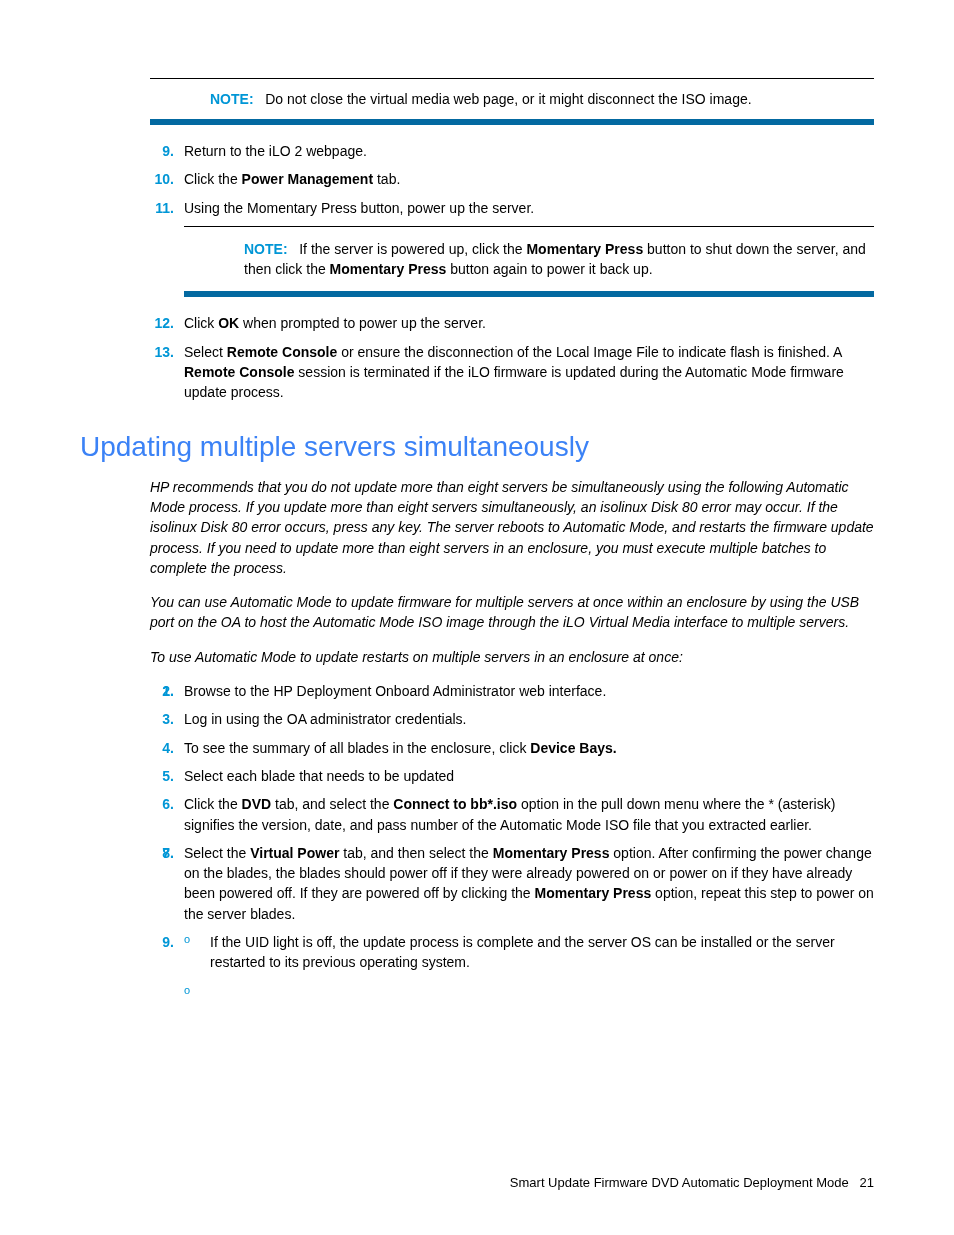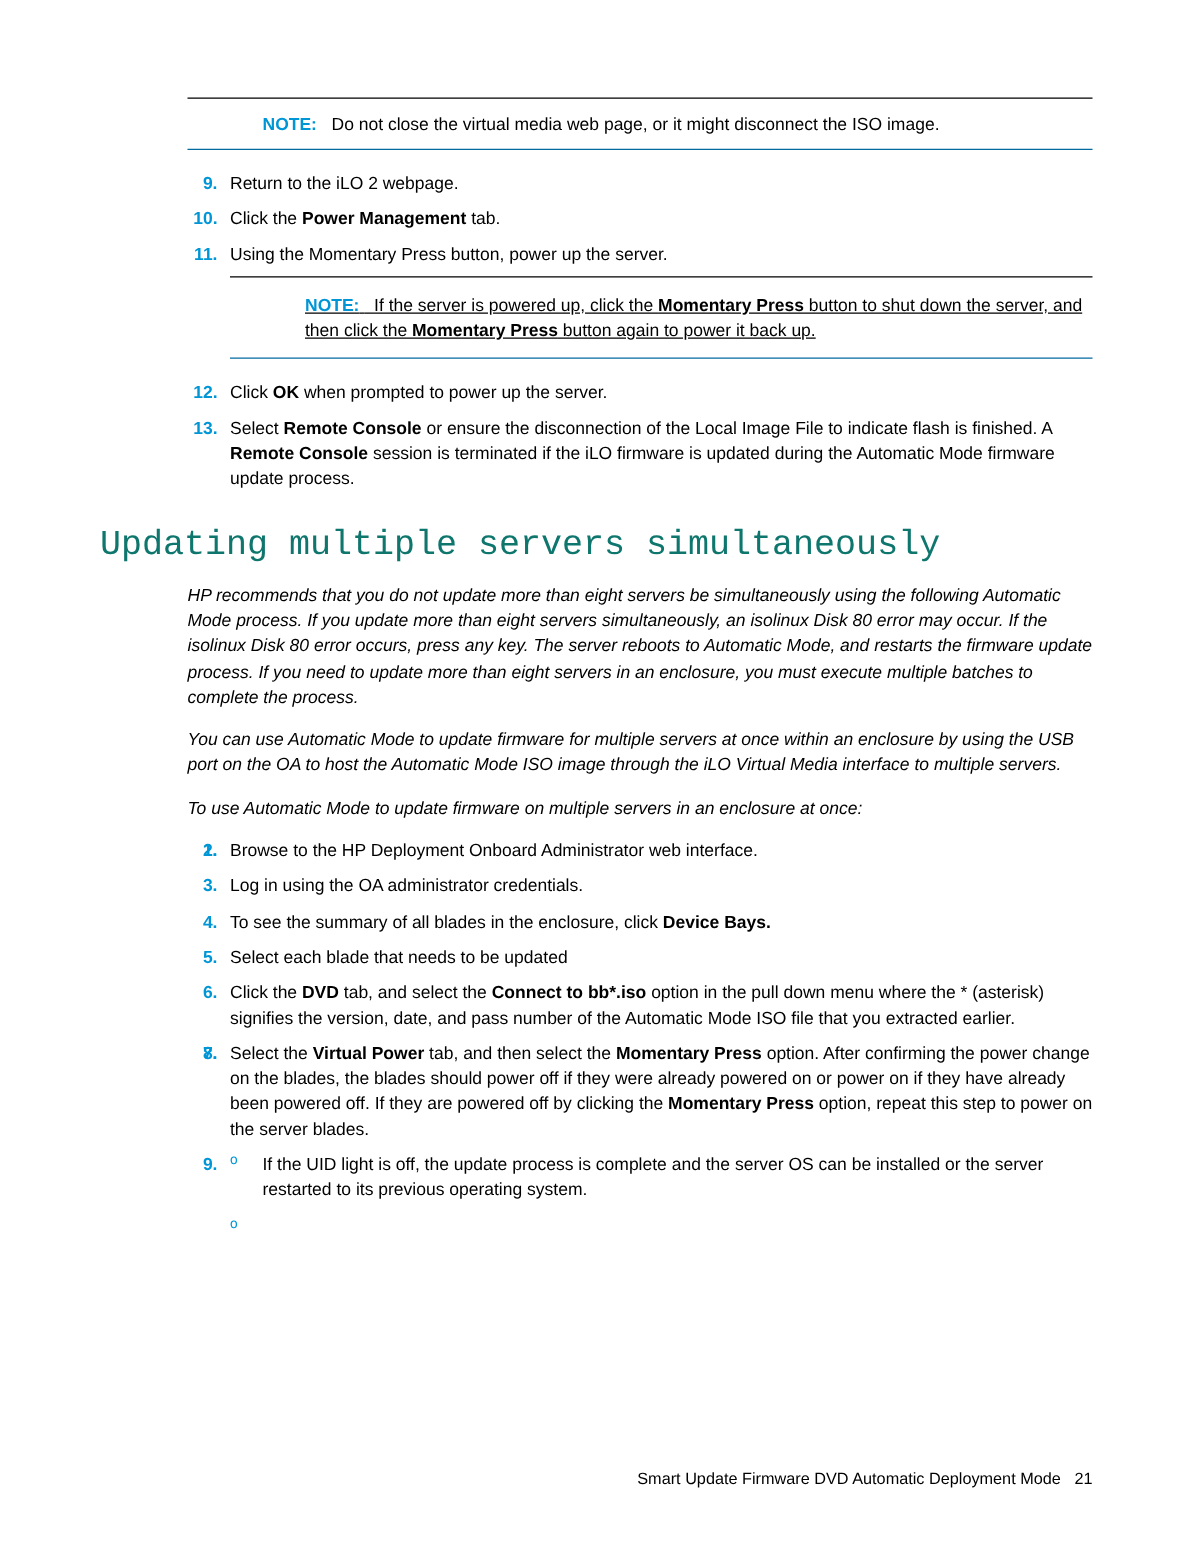--- a/index.html
+++ b/index.html
@@ -15,21 +15,21 @@
     height: 1235px;
     position: relative;
     box-sizing: border-box;
     padding: 70px 80px 40px 80px;
   }
   .content {
     margin-left: 70px;
   }
   .note-box {
     border-top: 1px solid #000;
-    border-bottom: 1px solid #0369a1;
+    border-bottom: 6px solid #0369a1;
     padding: 12px 0 12px 60px;
     margin: 8px 0 16px 0;
   }
   .note-label {
     color: #0096d6;
     font-weight: bold;
   }
   ol.steps {
     list-style: none;
     padding: 0;
@@ -44,24 +44,24 @@
   ol.steps > li .num {
     position: absolute;
     left: 0;
     top: 0;
     color: #0096d6;
     font-weight: bold;
     width: 24px;
     text-align: right;
   }
   h2.section-title {
-    font-family: Liberation Mono, monospace;
+    font-family: Liberation Sans, sans-serif;
     font-weight: 300;
     font-size: 28px;
-    color: #0f766e;
+    color: #3b82f6;
     margin: 28px 0 14px -70px;
   }
   p.body {
     margin: 0 0 14px 0;
     line-height: 1.45;
     font-style: italic;
   }
   ul.sublist {
     list-style: none;
     padding: 0;
@@ -105,40 +105,40 @@
         <span>Return to the iLO 2 webpage.</span>
       </li>
       <li>
         <span class="num">10.</span>
         <span><span>Click the </span><span class="b">Power Management</span><span> tab.</span></span>
       </li>
       <li>
         <span class="num">11.</span>
         <span>Using the Momentary Press button, power up the server.</span>
 
-        <div class="note-box" style="text-decoration:underline;">
+        <div class="note-box" style="">
           <span class="note-label">NOTE:</span>
           <span>&nbsp;&nbsp;</span><span><span>If the server is powered up, click the </span><span class="b">Momentary Press</span><span> button to shut down the server, and then click the </span><span class="b">Momentary Press</span><span> button again to power it back up.</span></span>
         </div>
       </li>
       <li>
         <span class="num">12.</span>
         <span><span>Click </span><span class="b">OK</span><span> when prompted to power up the server.</span></span>
       </li>
       <li>
         <span class="num">13.</span>
         <span><span>Select </span><span class="b">Remote Console</span><span> or ensure the disconnection of the Local Image File to indicate flash is finished. A </span><span class="b">Remote Console</span><span> session is terminated if the iLO firmware is updated during the Automatic Mode firmware update process.</span></span>
       </li>
     </ol>
 
     <h2 class="section-title">Updating multiple servers simultaneously</h2>
 
     <p class="body">HP recommends that you do not update  more than eight servers be simultaneously using the following Automatic Mode process. If you update more than eight servers simultaneously, an isolinux Disk 80 error may occur. If the isolinux Disk 80 error occurs, press any key. The server reboots to Automatic Mode, and restarts the firmware update process. If you need to update more than eight servers in an enclosure, you must execute multiple batches to complete the process.</p>
     <p class="body">You can use Automatic Mode to update firmware for multiple servers at once within an enclosure by using the USB port on the OA to host the Automatic Mode ISO image through the iLO Virtual Media interface to multiple servers.</p>
-    <p class="body">To use Automatic Mode to update firmware on multiple servers in an enclosure at once:</p>
+    <p class="body">To use Automatic Mode to update restarts on multiple servers in an enclosure at once:</p>
 
     <ol class="steps">
       <li>
         <span class="num">1.</span>
       </li>
       <li>
         <span class="num">2.</span>
         <span>Browse to the HP Deployment Onboard Administrator web interface.</span>
       </li>
       <li>

